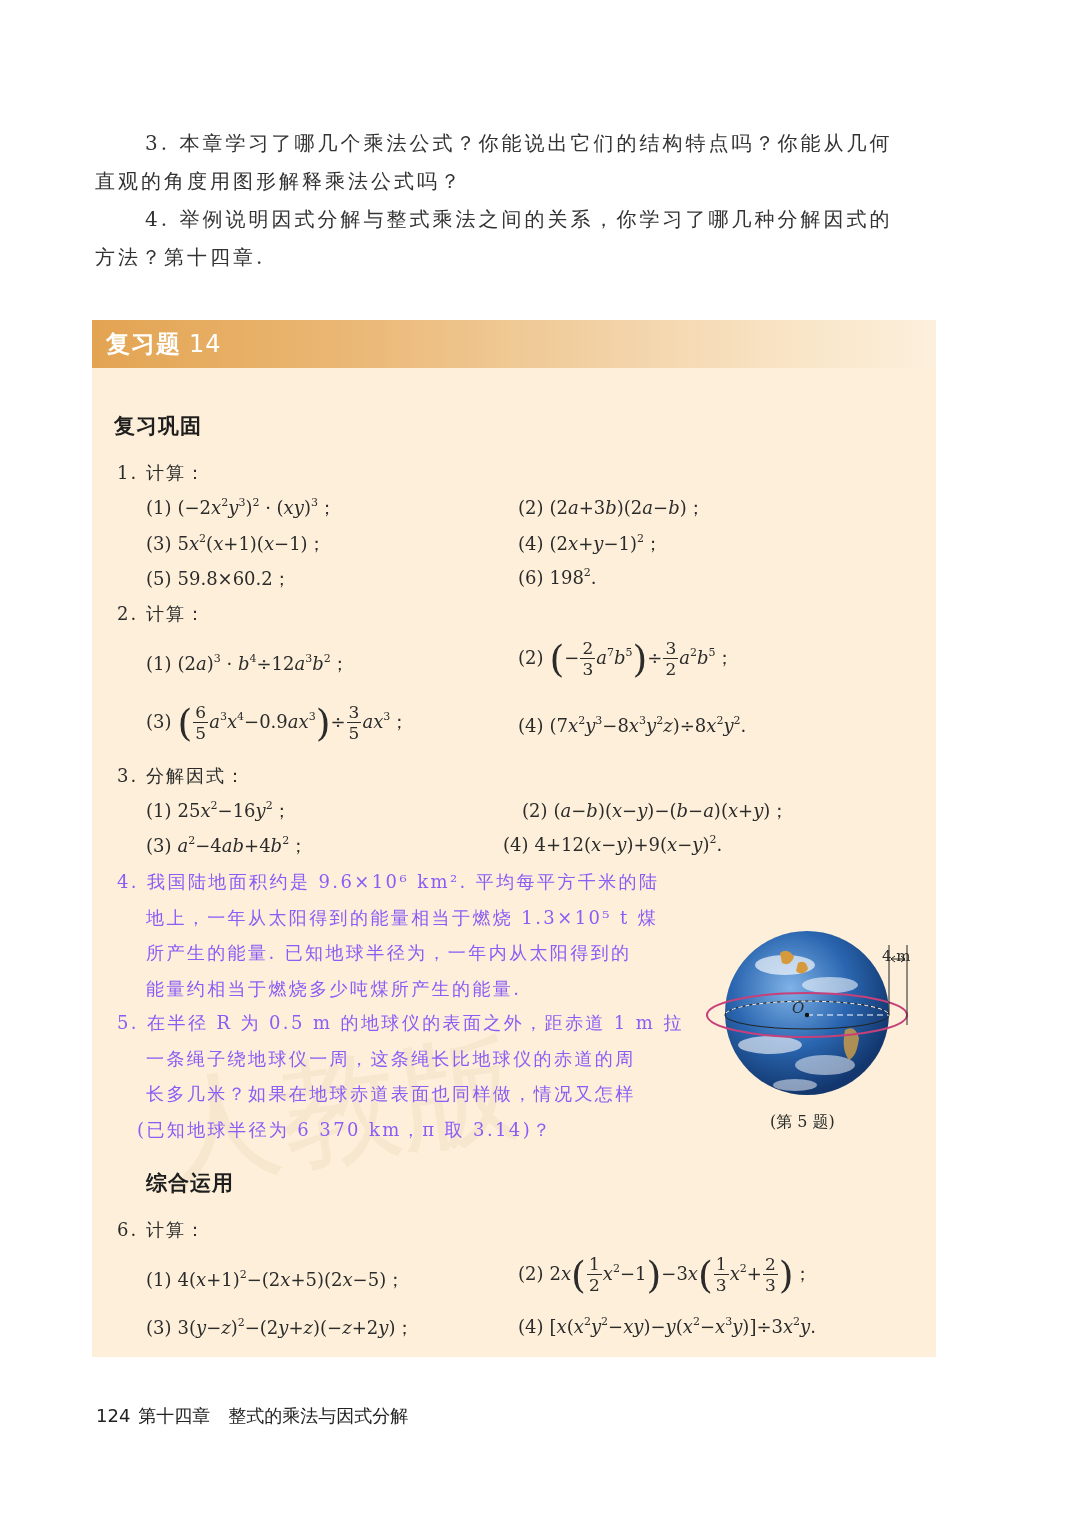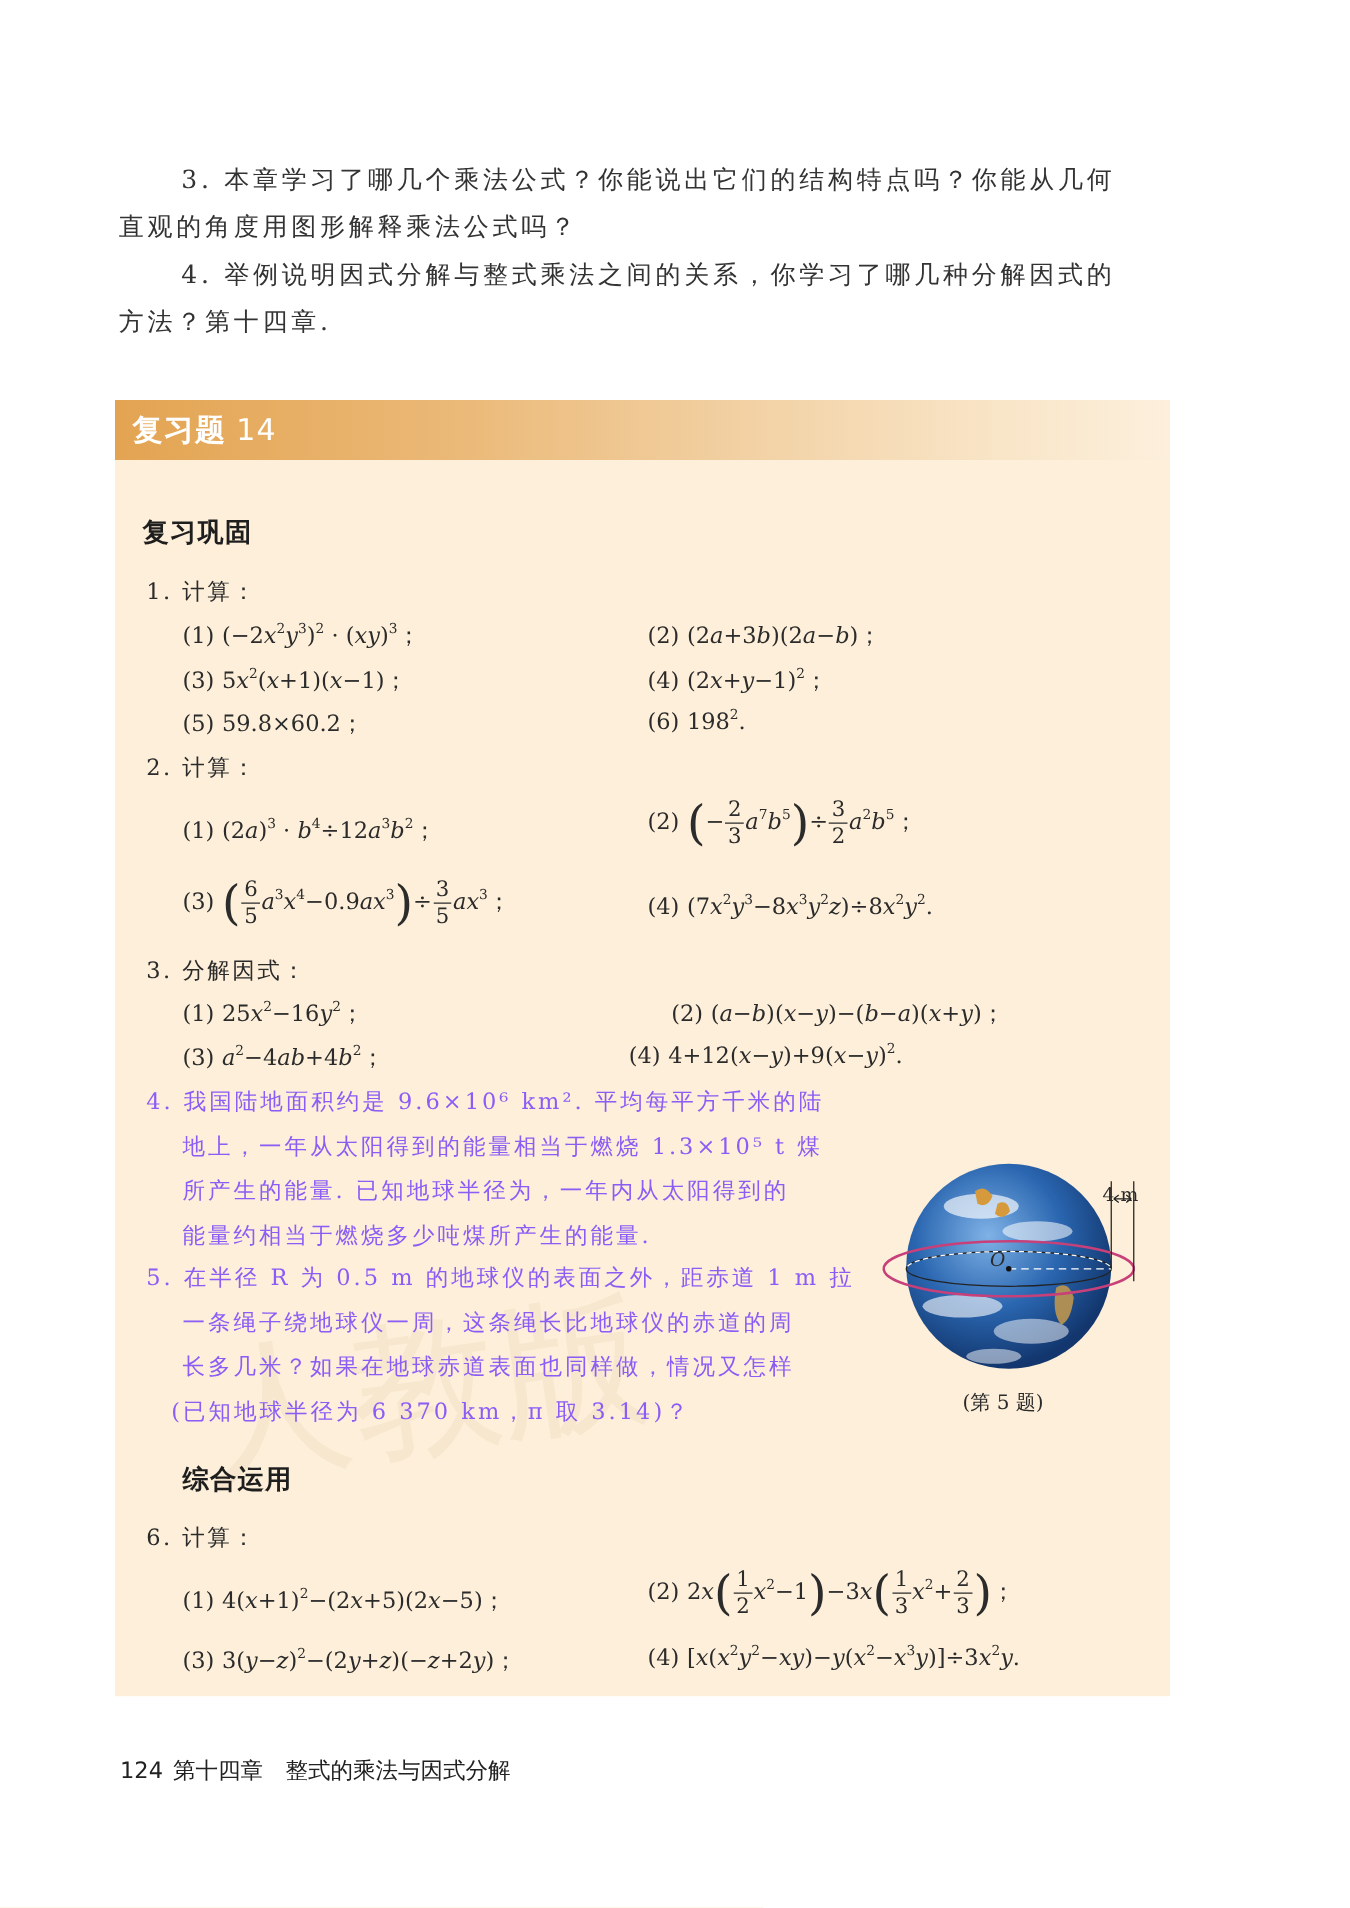--- a/index.html
+++ b/index.html
@@ -98,21 +98,21 @@
   <span class="lbl">(3)</span><span class="big">(</span><span class="frac"><span class="n">6</span><span class="d">5</span></span><i class="v">a</i><sup>3</sup><i class="v">x</i><sup>4</sup>−0.9<i class="v">ax</i><sup>3</sup><span class="big">)</span>÷<span class="frac"><span class="n">3</span><span class="d">5</span></span><i class="v">ax</i><sup>3</sup>；
 </div>
 <div class="item" style="left:518px; top:715px;">
   <span class="lbl">(4)</span>(7<i class="v">x</i><sup>2</sup><i class="v">y</i><sup>3</sup>−8<i class="v">x</i><sup>3</sup><i class="v">y</i><sup>2</sup><i class="v">z</i>)÷8<i class="v">x</i><sup>2</sup><i class="v">y</i><sup>2</sup>.
 </div>
 
 <div class="prob-title" style="left:117px; top:764px;">3. 分解因式：</div>
 <div class="item" style="left:146px; top:799px;">
   <span class="lbl">(1)</span>25<i class="v">x</i><sup>2</sup>−16<i class="v">y</i><sup>2</sup>；
 </div>
-<div class="item" style="left:537px; top:799px;">
+<div class="item" style="left:522px; top:799px;">
   <span class="lbl">(2)</span>(<i class="v">a</i>−<i class="v">b</i>)(<i class="v">x</i>−<i class="v">y</i>)−(<i class="v">b</i>−<i class="v">a</i>)(<i class="v">x</i>+<i class="v">y</i>)；
 </div>
 <div class="item" style="left:146px; top:834px;">
   <span class="lbl">(3)</span><i class="v">a</i><sup>2</sup>−4<i class="v">ab</i>+4<i class="v">b</i><sup>2</sup>；
 </div>
 <div class="item" style="left:490px; top:834px;margin-left:13px;">
   <span class="lbl">(4)</span>4+12(<i class="v">x</i>−<i class="v">y</i>)+9(<i class="v">x</i>−<i class="v">y</i>)<sup>2</sup>.
 </div>
 
 <div class="para" style="left:117px; top:864px;">

